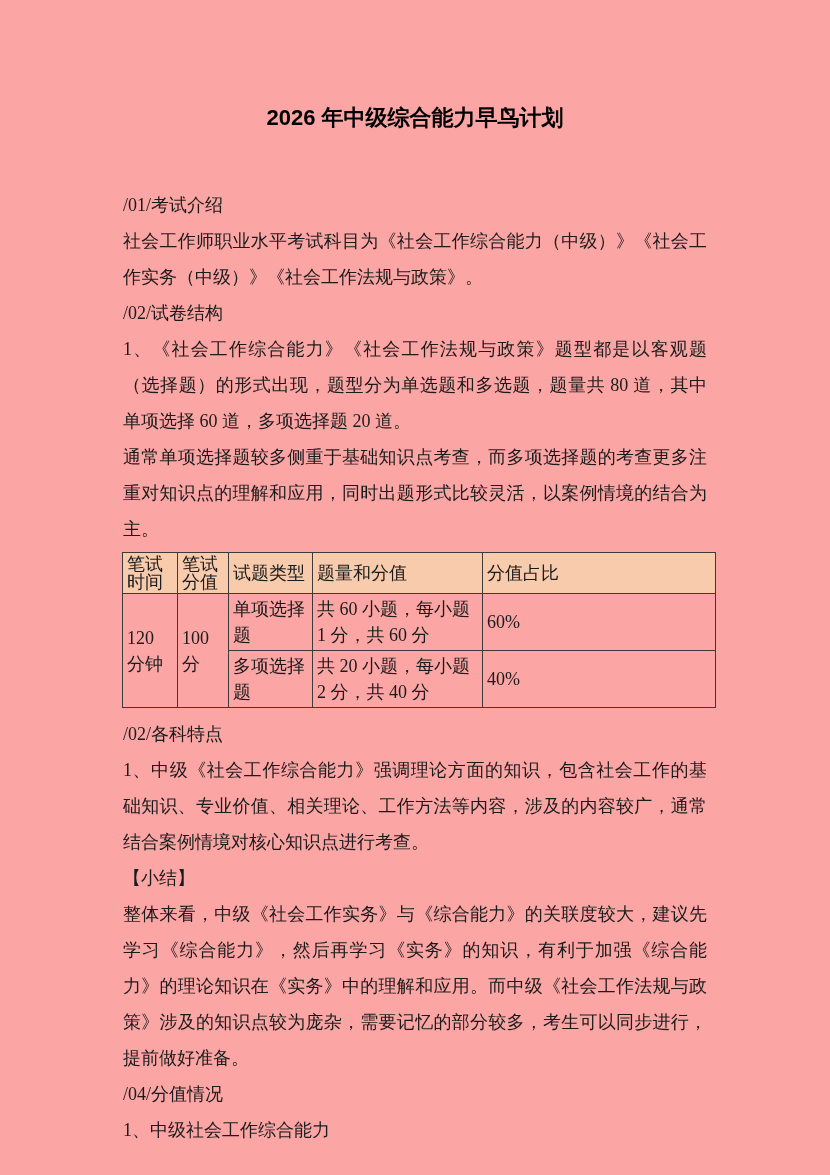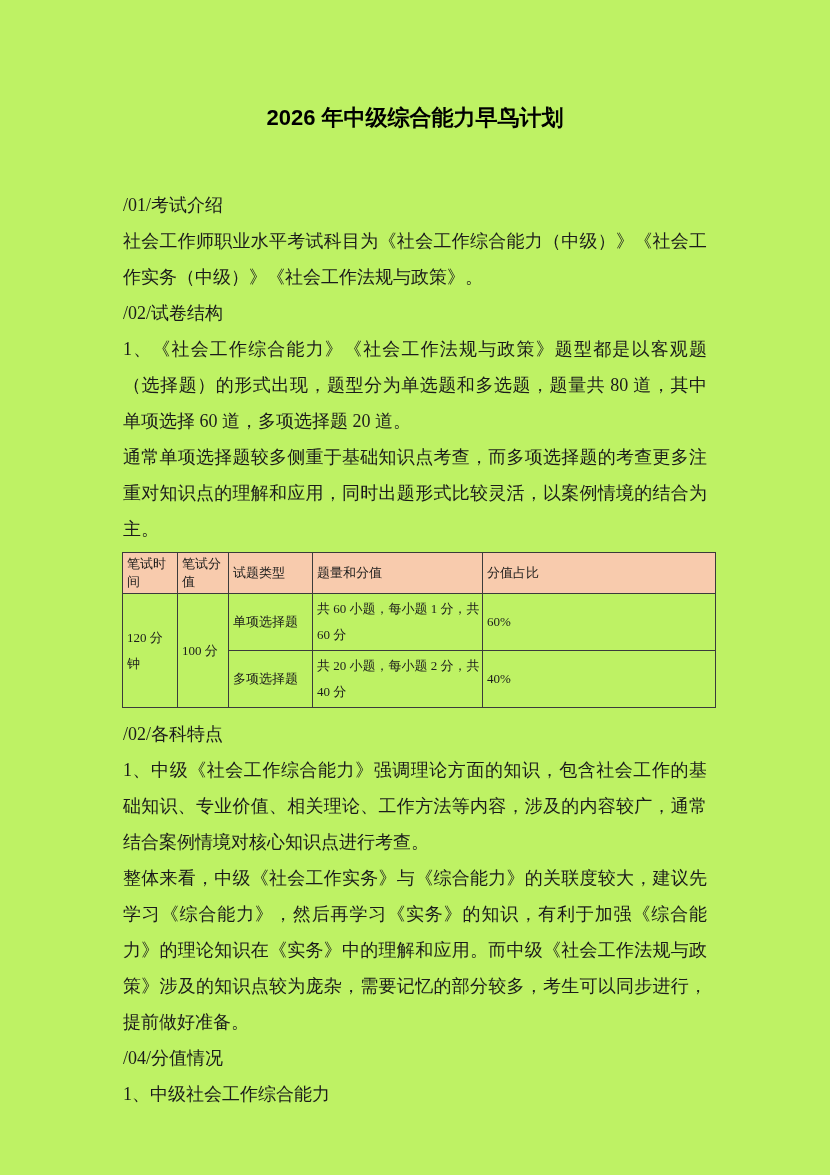--- a/index.html
+++ b/index.html
@@ -1,20 +1,20 @@
 <!DOCTYPE html>
 <html lang="zh"><head>
 <meta charset="utf-8">
 <style>
   html, body { margin: 0; padding: 0; background: #ffffff; }
   .doc-page {
     position: relative;
     width: 830px;
     height: 1175px;
-    background: #bef264;
+    background: #fca5a5;
     color: #1b1b1b;
     font-family: "Liberation Serif", "DejaVu Serif", serif;
     overflow: hidden;
   }
   .content { padding: 0 123px; }
   .doc-title {
     margin: 0;
     padding-top: 103px;
     line-height: 30px;
     font-family: "Liberation Sans", "DejaVu Sans", sans-serif;
@@ -30,21 +30,21 @@
     text-align: justify;
     letter-spacing: 0;
   }
   .sec-heading.first { margin-top: 54px; }
   .sec-heading.after-table { margin-top: 8px; }
   table.exam-table {
     border-collapse: collapse;
     table-layout: fixed;
     width: 593px;
     margin: 5px 8px 0 -1px;
-    font-size: 13px;
+    font-size: 18px;
   }
   table.exam-table td, table.exam-table th {
     border: 1px solid #3b3b3b;
     font-weight: normal;
     text-align: left;
     vertical-align: middle;
     padding: 2px 2px 2px 4px;
     line-height: 26px;
     overflow: hidden;
   }
@@ -92,19 +92,20 @@
       <tr class="body-row">
         <td>多项选择题</td>
         <td>共 20 小题，每小题 2 分，共 40 分</td>
         <td>40%</td>
       </tr>
     </tbody>
       </table>
 
     <p class="sec-heading after-table">/02/各科特点</p>
     <p class="para">1、中级《社会工作综合能力》强调理论方面的知识，包含社会工作的基础知识、专业价值、相关理论、工作方法等内容，涉及的内容较广，通常结合案例情境对核心知识点进行考查。</p>
+    <p class="sub-heading">【小结】</p>
     <p class="para">整体来看，中级《社会工作实务》与《综合能力》的关联度较大，建议先学习《综合能力》，然后再学习《实务》的知识，有利于加强《综合能力》的理论知识在《实务》中的理解和应用。而中级《社会工作法规与政策》涉及的知识点较为庞杂，需要记忆的部分较多，考生可以同步进行，提前做好准备。</p>
 
     <p class="sec-heading">/04/分值情况</p>
     <p class="para">1、中级社会工作综合能力</p>
 
   </div>
 </div>
 
 </body></html>

